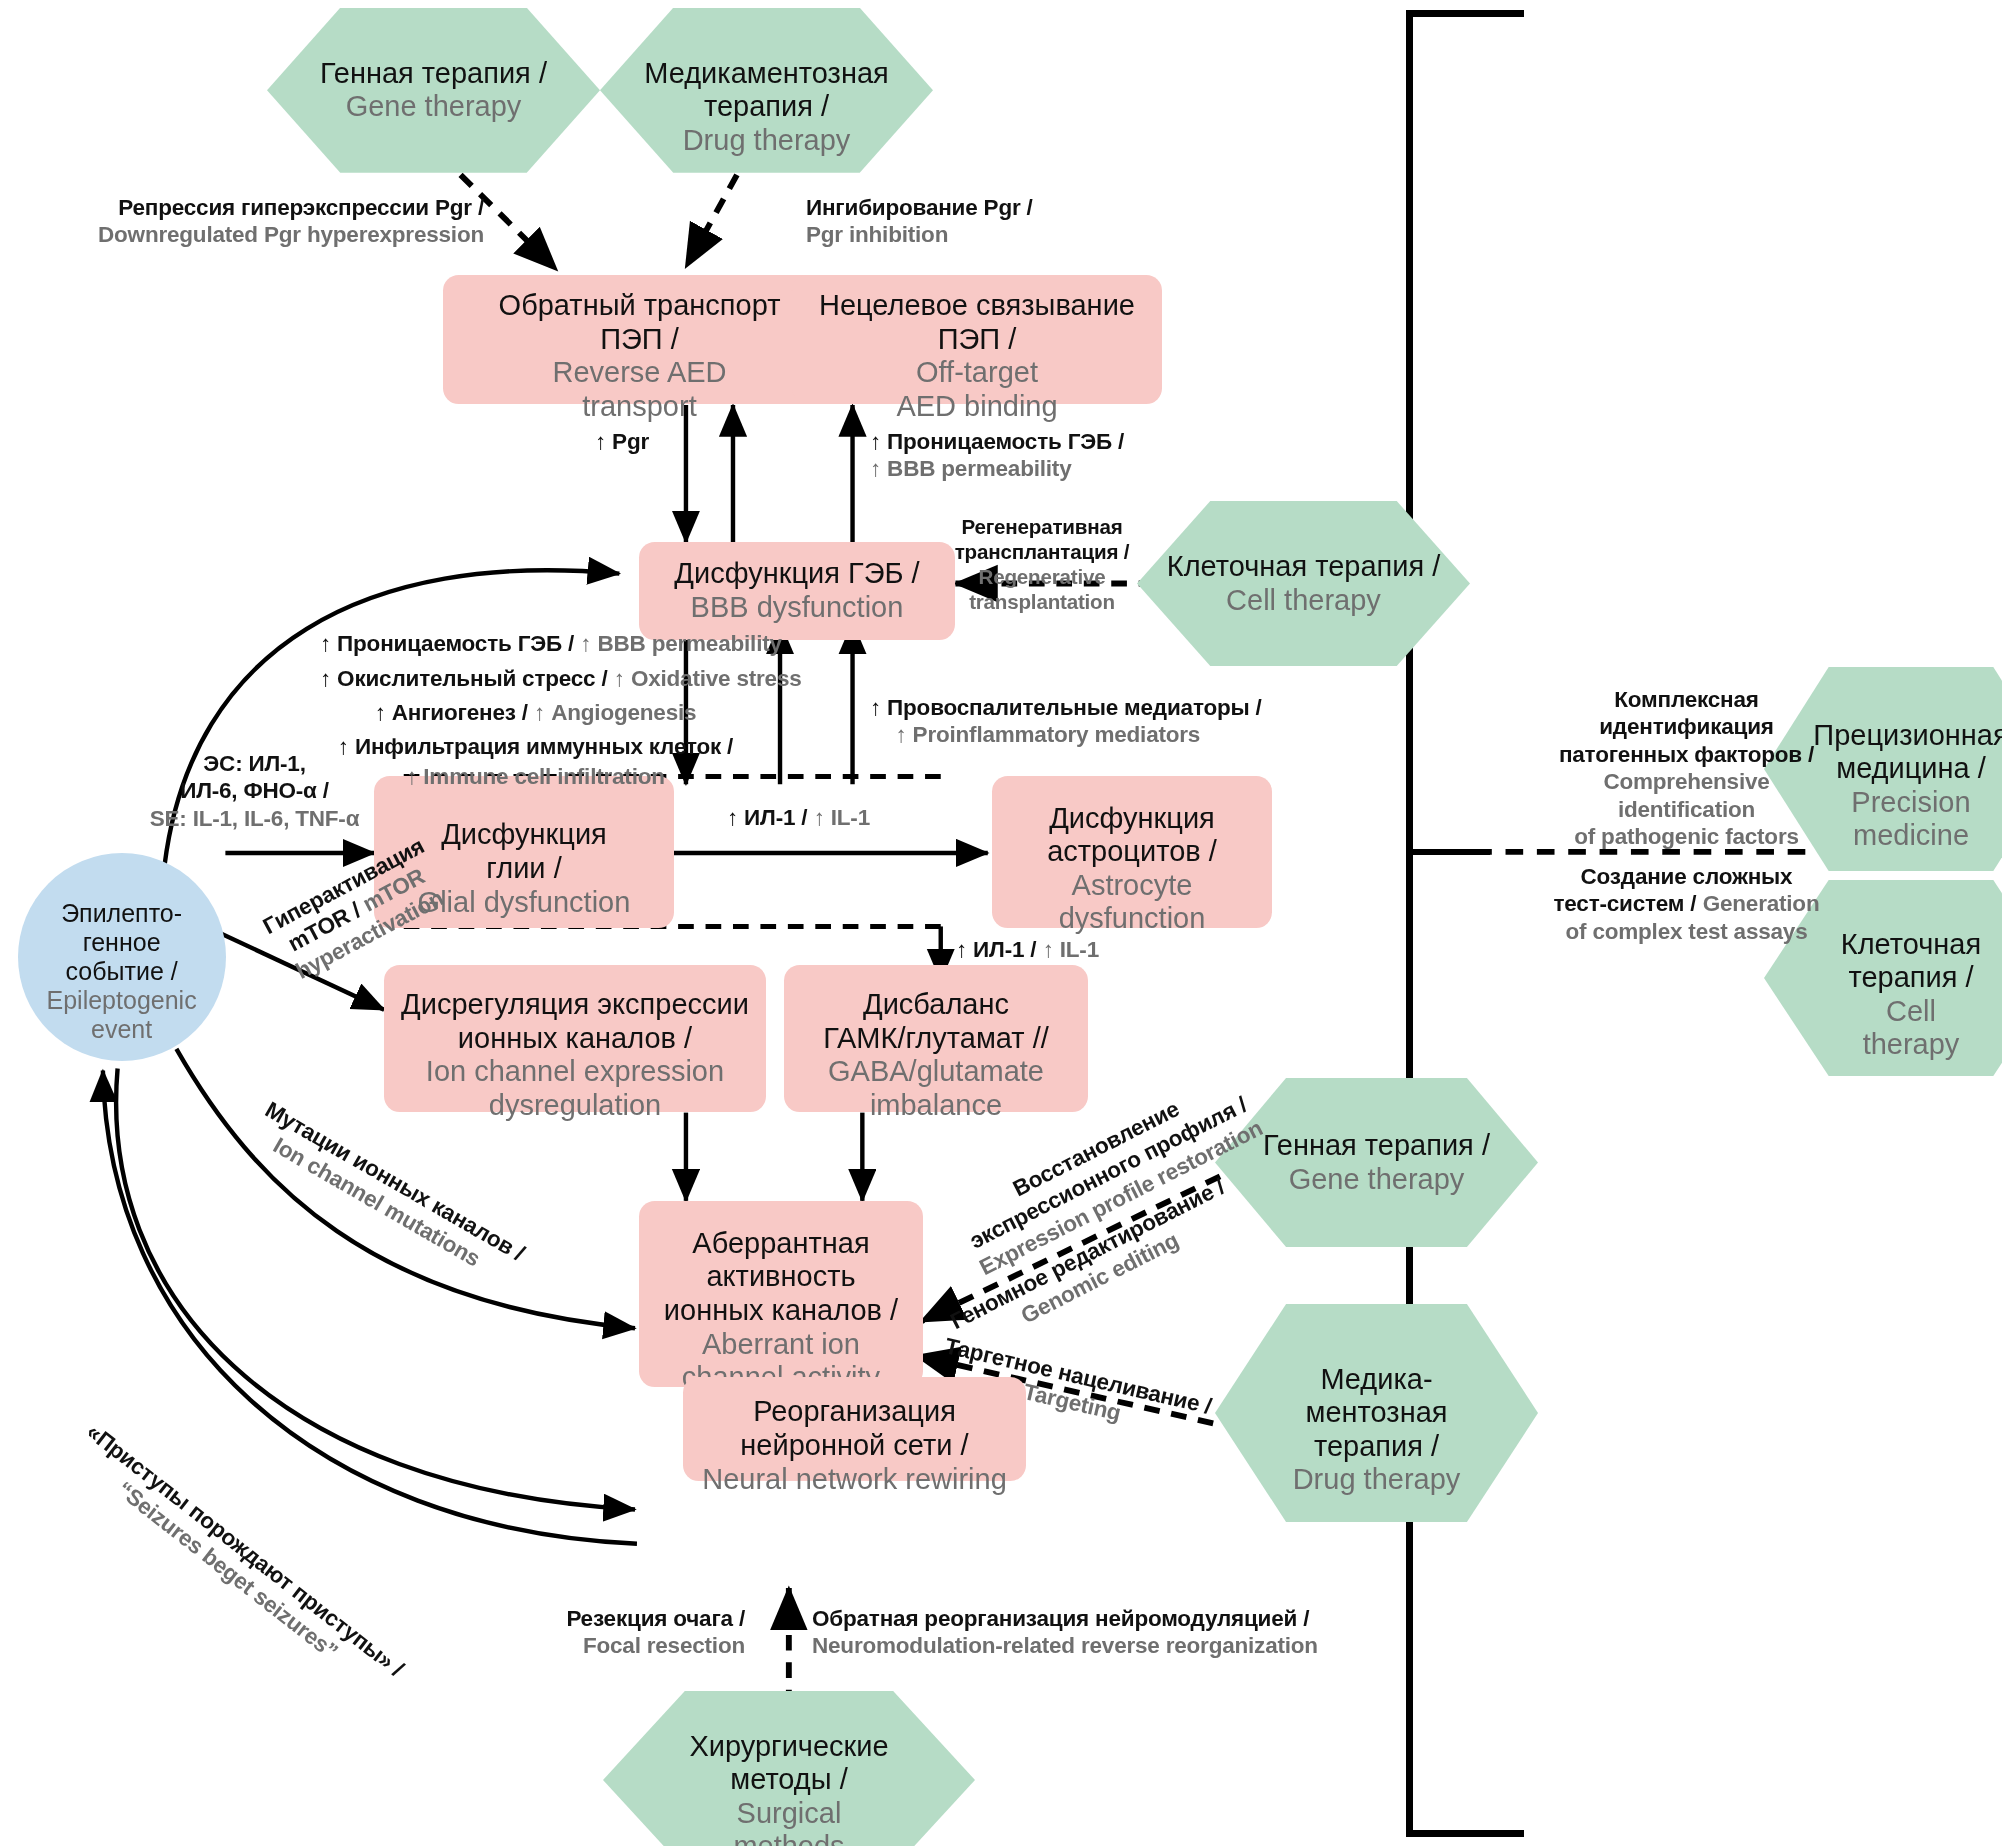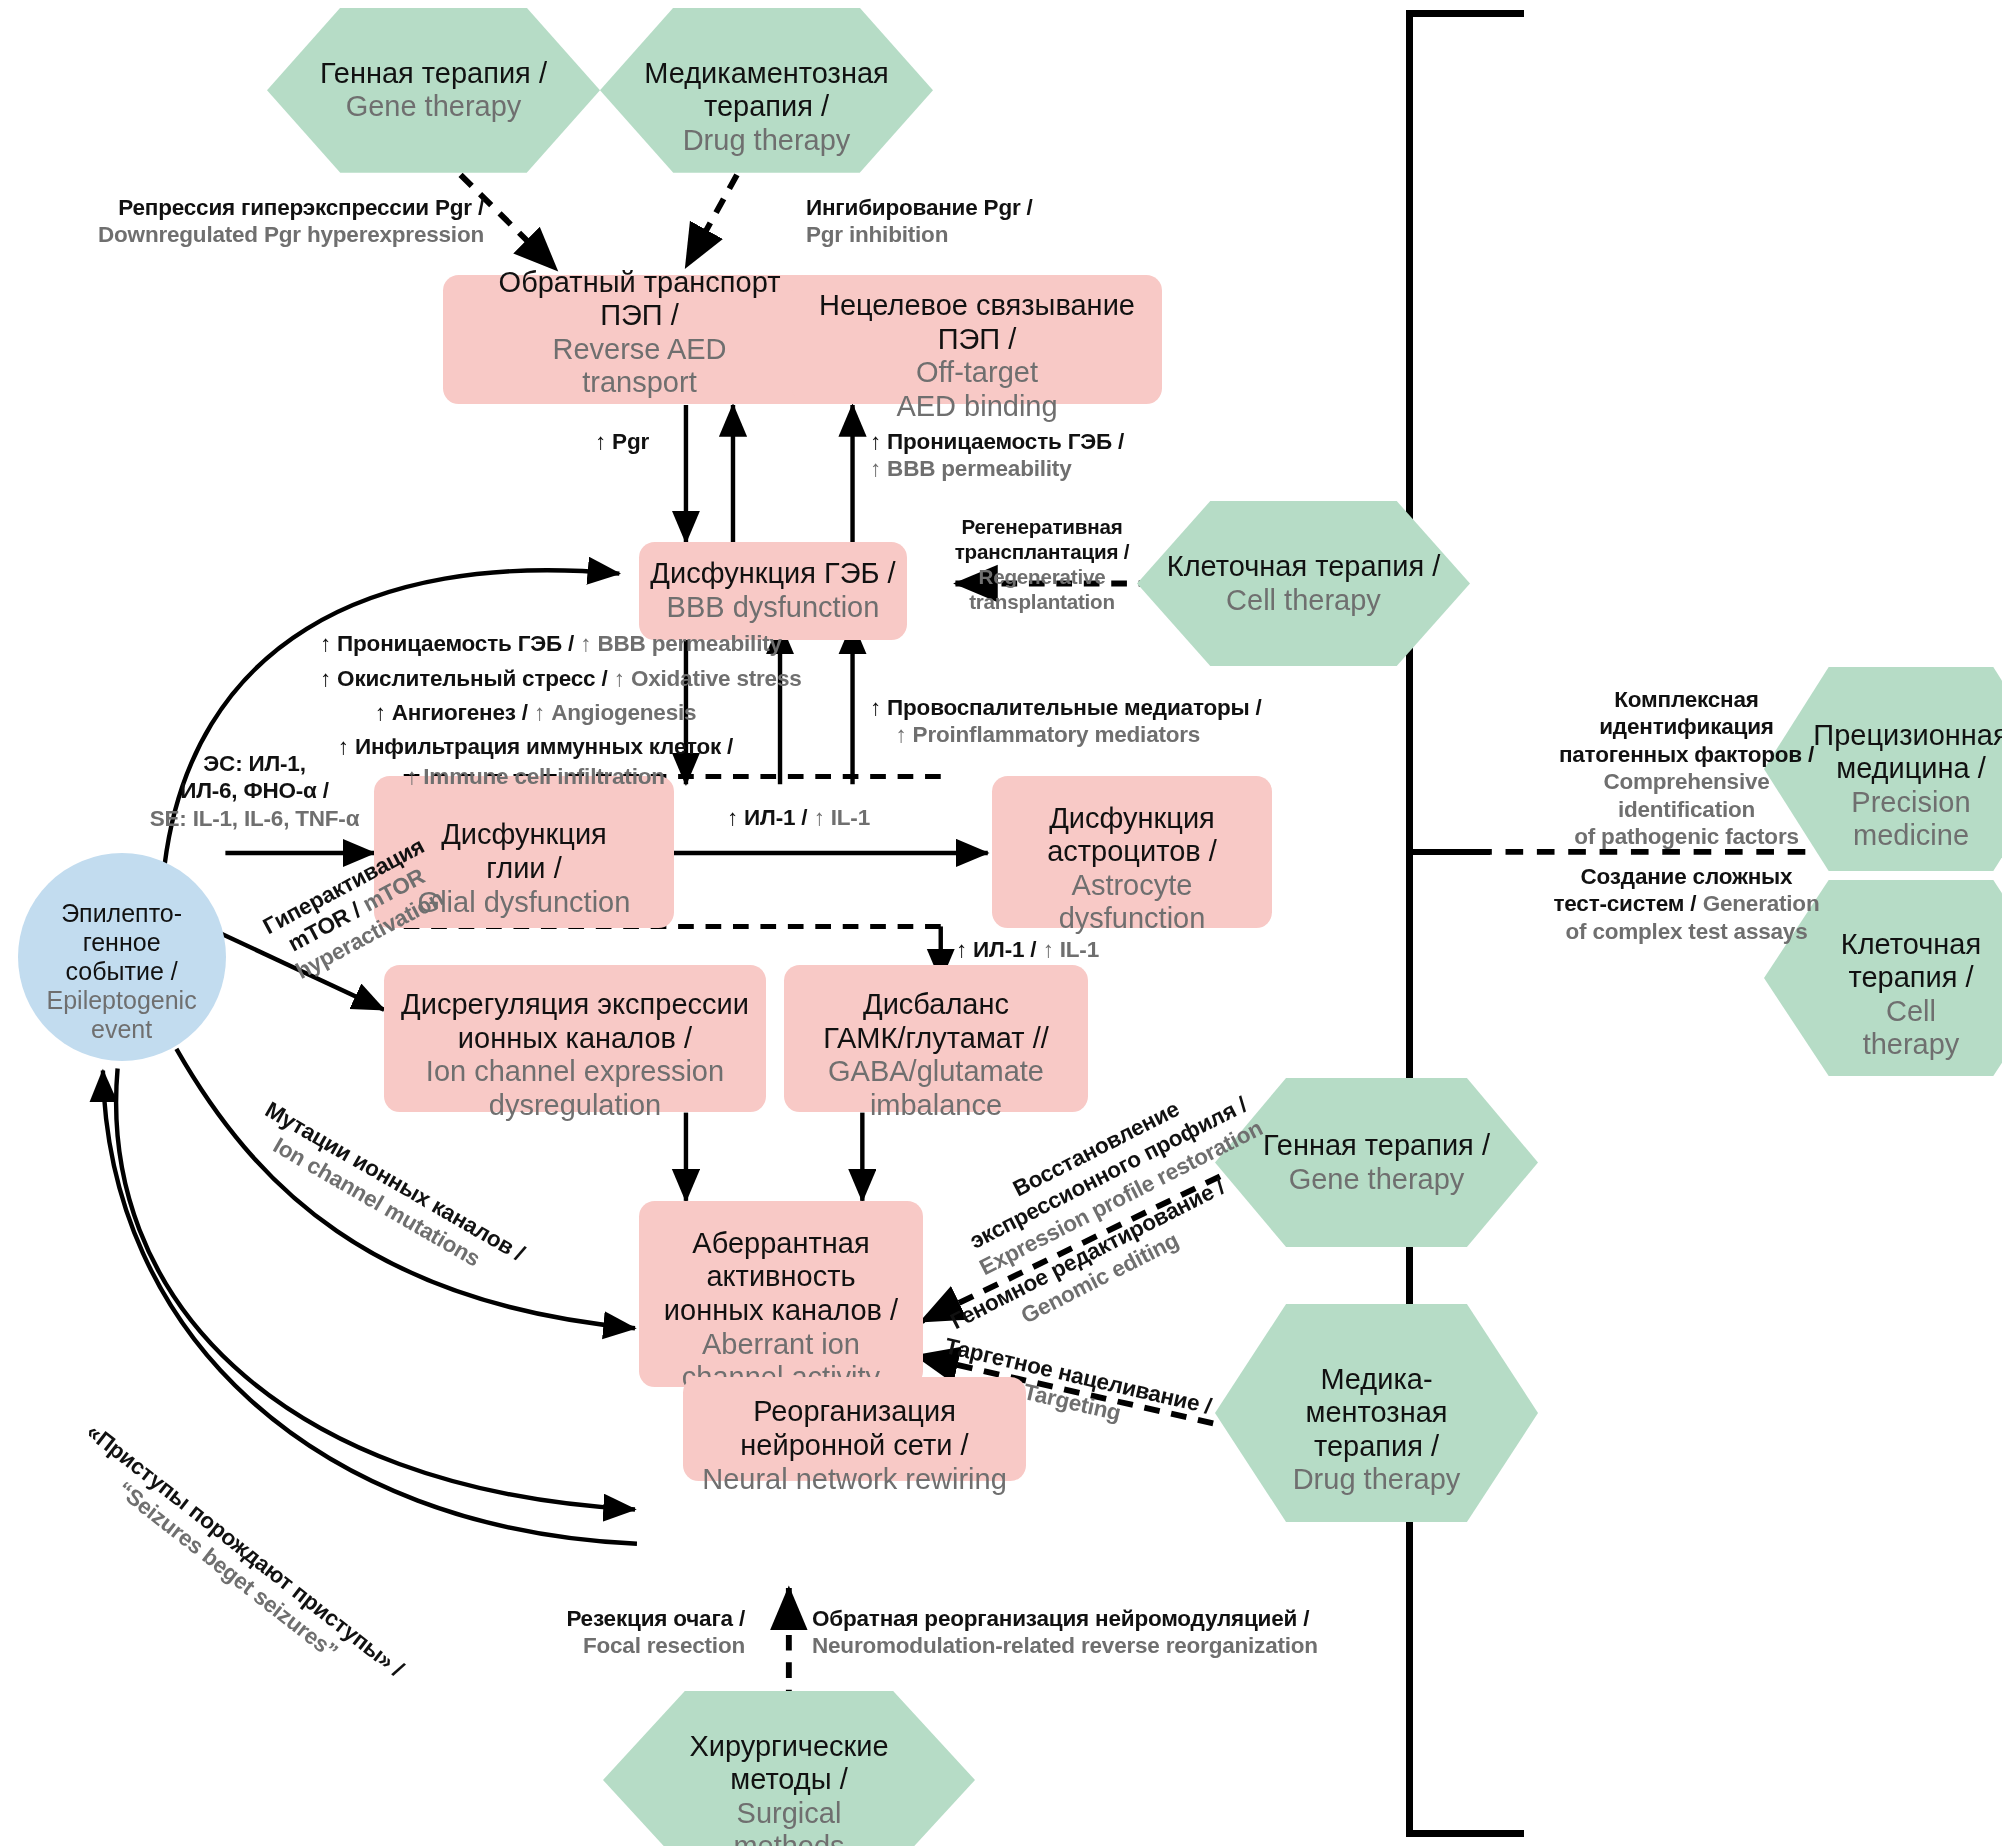--- a/index.html
+++ b/index.html
@@ -167,39 +167,39 @@
 
   <div class="node hex" style="left:603px;top:1691px;width:372px;height:178px;">
     <div class="nodetxt" style="white-space:pre-line;">
       <span class="ru">Хирургические
 методы /</span>
       <span class="en">Surgical
 methods</span>
     </div>
   </div>
 
-  <div class="node pink" style="left:443px;top:275px;width:393px;height:129px;align-items:flex-end;">
+  <div class="node pink" style="left:443px;top:275px;width:393px;height:129px;">
     <div class="nodetxt" style="white-space:pre-line;">
       <span class="ru">Обратный транспорт
 ПЭП /</span>
       <span class="en">Reverse AED
 transport</span>
     </div>
   </div>
 
   <div class="node pink" style="left:792px;top:275px;width:370px;height:129px;">
     <div class="nodetxt" style="white-space:pre-line;">
       <span class="ru">Нецелевое связывание
 ПЭП /</span>
       <span class="en">Off-target
 AED binding</span>
     </div>
   </div>
 
-  <div class="node pink" style="left:639px;top:542px;width:268px;height:98px;">
+  <div class="node pink" style="left:639px;top:542px;width:316px;height:98px;">
     <div class="nodetxt">
       <span class="ru">Дисфункция ГЭБ /</span><br>
       <span class="en">BBB dysfunction</span>
     </div>
   </div>
 
   <div class="node pink" style="left:374px;top:776px;width:300px;height:152px;">
     <div class="nodetxt" style="white-space:pre-line;">
       <span class="ru">Дисфункция
 глии /</span>

